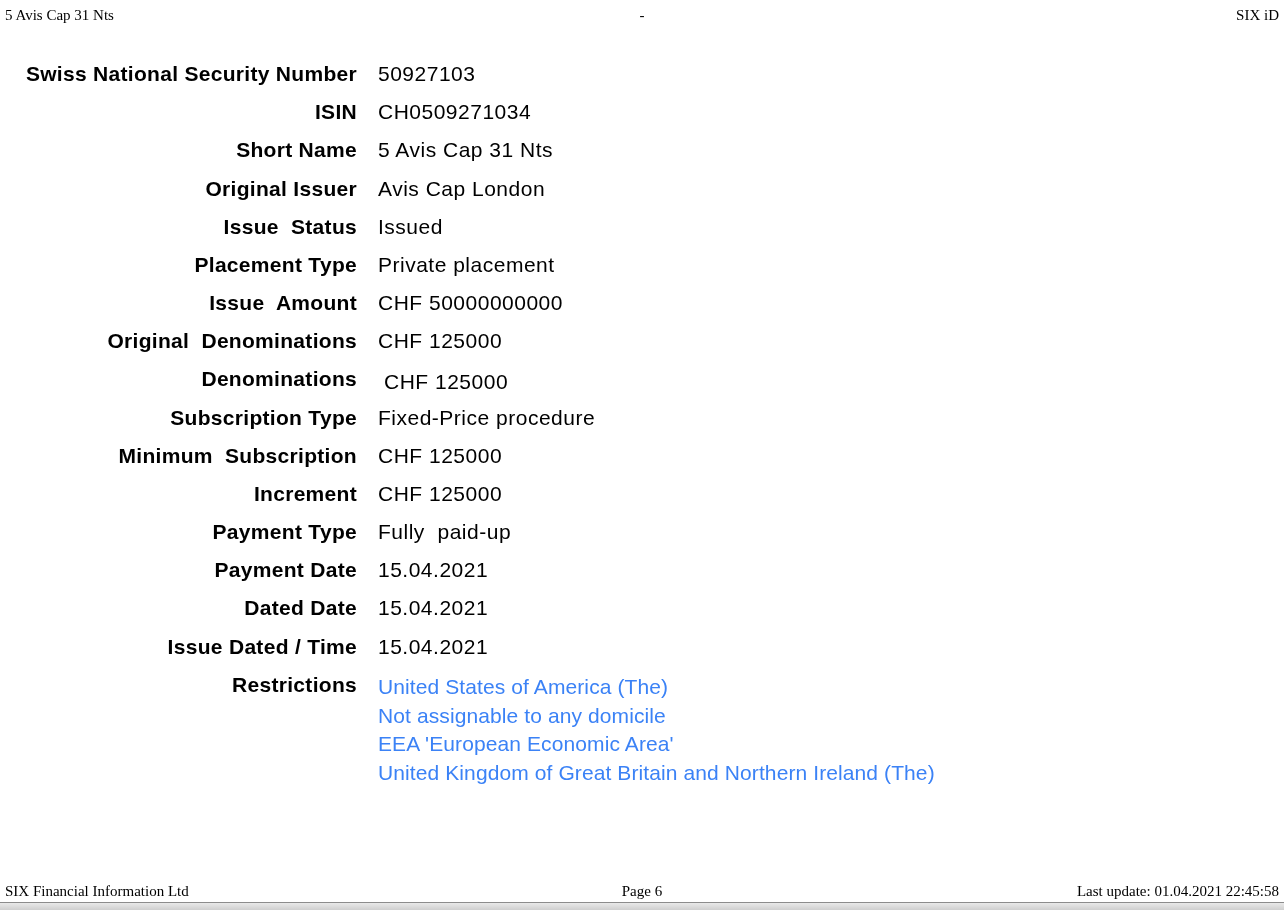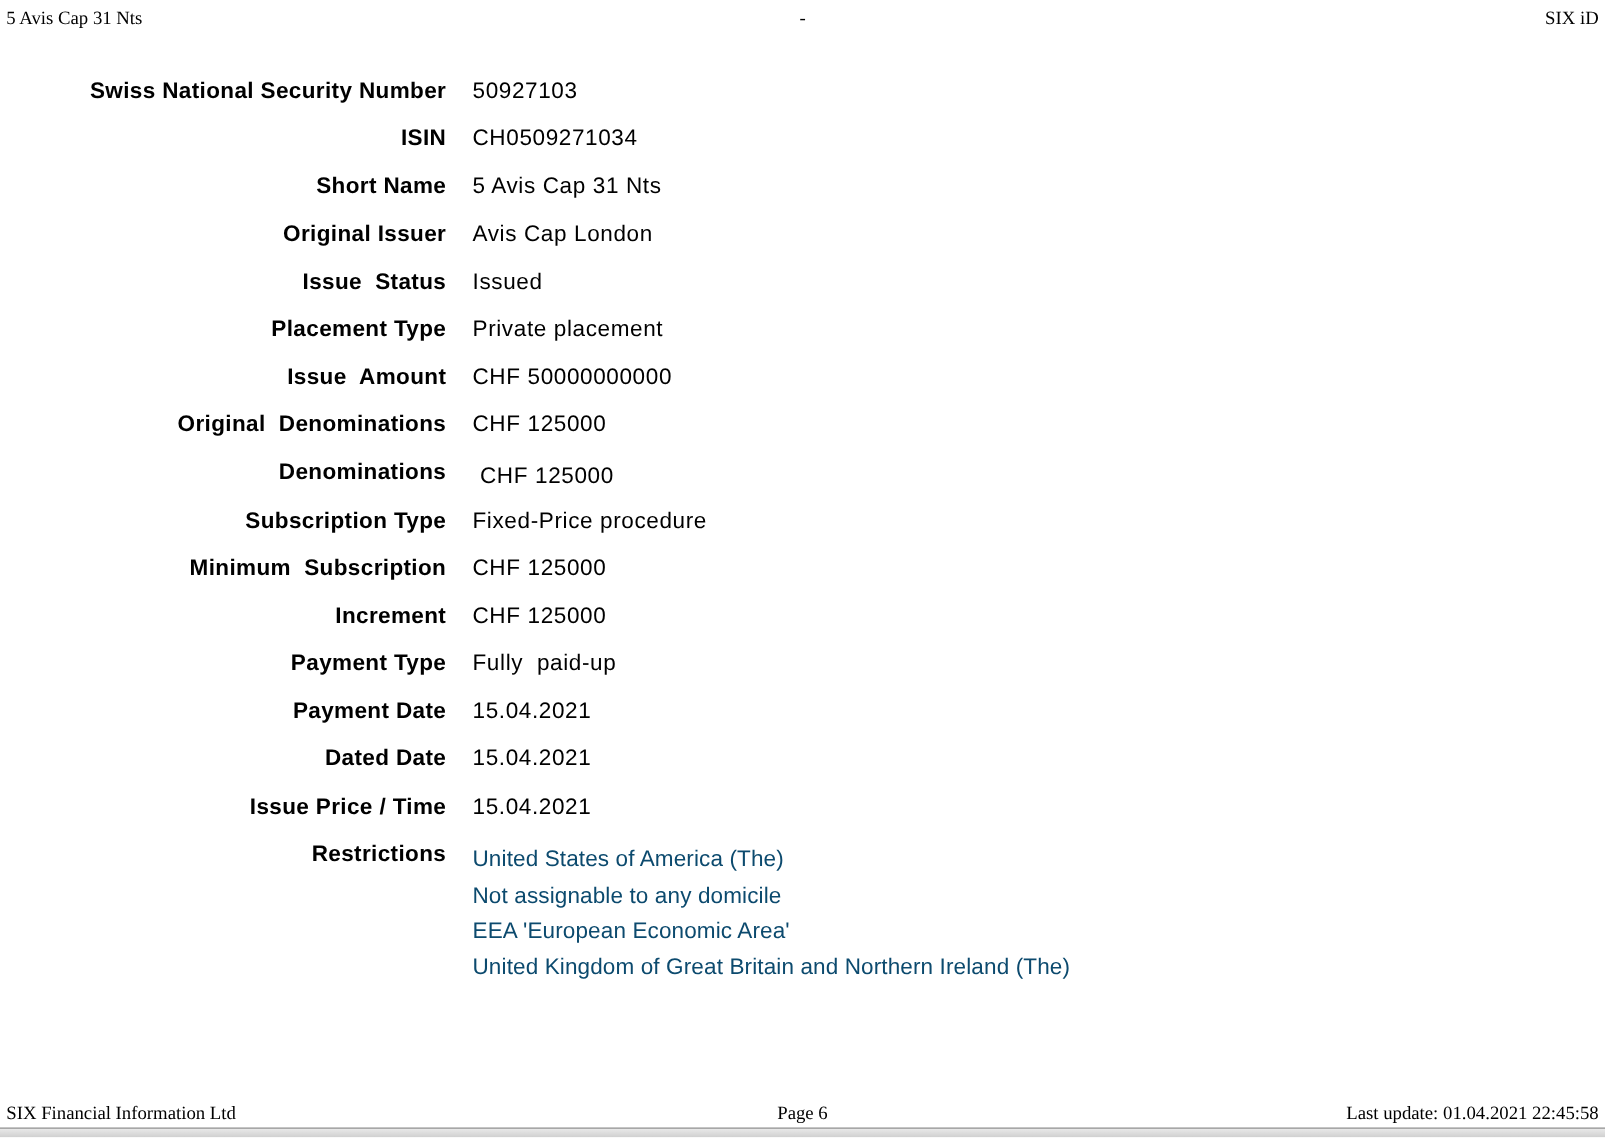--- a/index.html
+++ b/index.html
@@ -31,21 +31,21 @@
   .band-center { position: absolute; left: 0; right: 0; top: 0; text-align: center; white-space: pre; }
   .band-right  { position: absolute; right: 5px; top: 0; white-space: pre; }
 
   
   .fields {
     position: absolute;
     top: 62px;
     left: 0;
     right: 0;
     font-family: "Liberation Sans", "DejaVu Sans", sans-serif;
-    font-size: 18px;
+    font-size: 21px;
   }
   .row {
     display: flex;
     align-items: flex-start;
     height: 38.18px;
   }
   .row.multiline { height: auto; }
   .row .label {
     flex: 0 0 357px;
     width: 357px;
@@ -63,21 +63,21 @@
   }
   
   .row.offset .value {
     margin-left: 27px;
     padding-top: 3px;
   }
   .value-lines .value-line {
     line-height: 28.8px;
     letter-spacing: 0.1px;
     white-space: pre;
-    color: #0c4a6e;
+    color: #3b82f6;
   }
   .value-lines { margin-left: 21px; }
 
   
   .bottom-bar {
     position: absolute;
     left: 0;
     right: 0;
     bottom: 0;
     height: 7px;
@@ -151,21 +151,21 @@
       </div>
       <div class="row">
         <span class="label">Payment Date</span>
         <span class="value">15.04.2021</span>
       </div>
       <div class="row">
         <span class="label">Dated Date</span>
         <span class="value">15.04.2021</span>
       </div>
       <div class="row">
-        <span class="label">Issue Price / Time</span>
+        <span class="label">Issue Dated / Time</span>
         <span class="value">15.04.2021</span>
       </div>
       <div class="row multiline">
         <span class="label">Restrictions</span>
         <div class="value-lines">
           <div class="value-line">United States of America (The)</div>
           <div class="value-line">Not assignable to any domicile</div>
           <div class="value-line">EEA 'European Economic Area'</div>
           <div class="value-line">United Kingdom of Great Britain and Northern Ireland (The)</div>
         </div>

